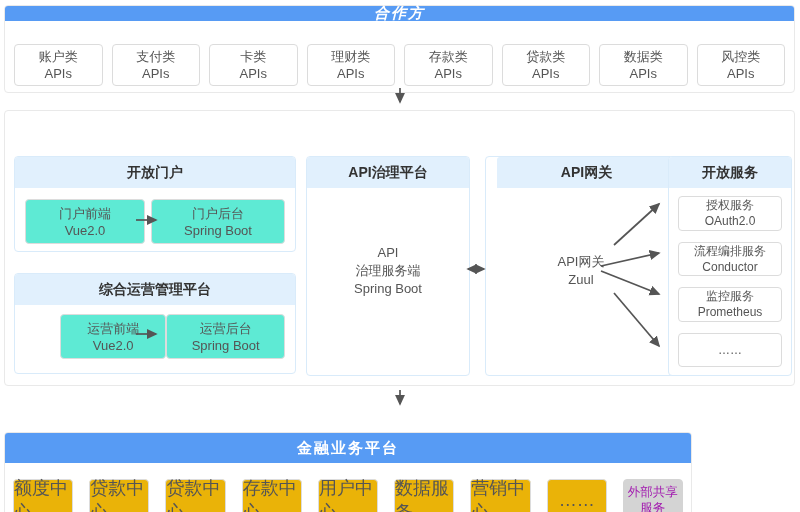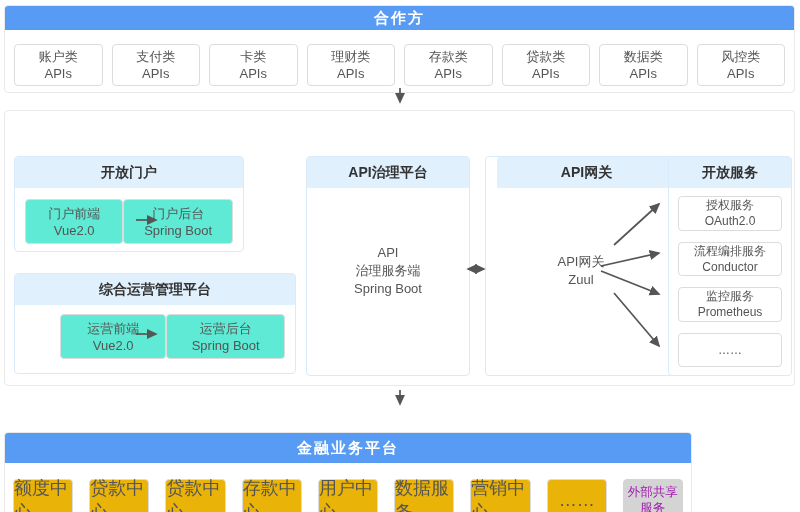--- a/index.html
+++ b/index.html
@@ -12,21 +12,21 @@
     position:absolute; background:#fff;
     border:1px solid #e9e9e9; border-radius:4px; box-sizing:border-box;
   }
   .section-header {
     background:var(--header-blue,#579bf4); color:#fff;
     display:flex; align-items:center; justify-content:center;
     font-size:15px; font-weight:bold; letter-spacing:2px;
     border-radius:3px 3px 0 0;
   }
   #partners { left:4px; top:5px; width:791px; height:88px; }
-  #partners .section-header { height:24px; }
+  #partners .section-header { height:15px;font-style:italic; }
   #partners .row { position:absolute; left:9px; right:9px; top:38px; display:flex; gap:9px; }
   .api-box {
     flex:1; height:40px; background:#fff;
     border:1px solid var(--box-border,#dcdcdc); border-radius:4px;
     display:flex; flex-direction:column; align-items:center; justify-content:center;
     font-size:13px; color:#555; line-height:17px;
   }
   .api-box span, .flow-box span, .center-node span, .svc-box span, .biz-box span { display:block; }
 
   #open-platform { left:4px; top:110px; width:791px; height:276px; }
@@ -35,21 +35,21 @@
   .panel {
     position:absolute; background:#fff; box-sizing:border-box;
     border:1px solid var(--panel-border,#d9ebfa); border-radius:4px;
   }
   .panel-header {
     height:31px; background:var(--panel-header-bg,#e1f0fd);
     display:flex; align-items:center; justify-content:center;
     font-size:14px; font-weight:bold; color:#333;
     border-radius:3px 3px 0 0;
   }
-  #portal-panel { left:9px; top:45px; width:230px; height:96px; }
+  #portal-panel { left:9px; top:45px; width:282px; height:96px; }
   #ops-panel    { left:9px; top:162px; width:282px; height:101px; }
   .flow-row { position:absolute; left:10px; right:10px; display:flex; justify-content:space-between; }
   #portal-panel .flow-row { top:42px; }
   #ops-panel .flow-row    { top:40px;padding-left:35px; }
   .flow-box {
     width:120px; height:45px; box-sizing:border-box; background:#5eead4;
     border:1px solid var(--box-border,#dcdcdc); border-radius:4px;
     display:flex; flex-direction:column; align-items:center; justify-content:center;
     font-size:13px; color:#555; line-height:17px;
   }

